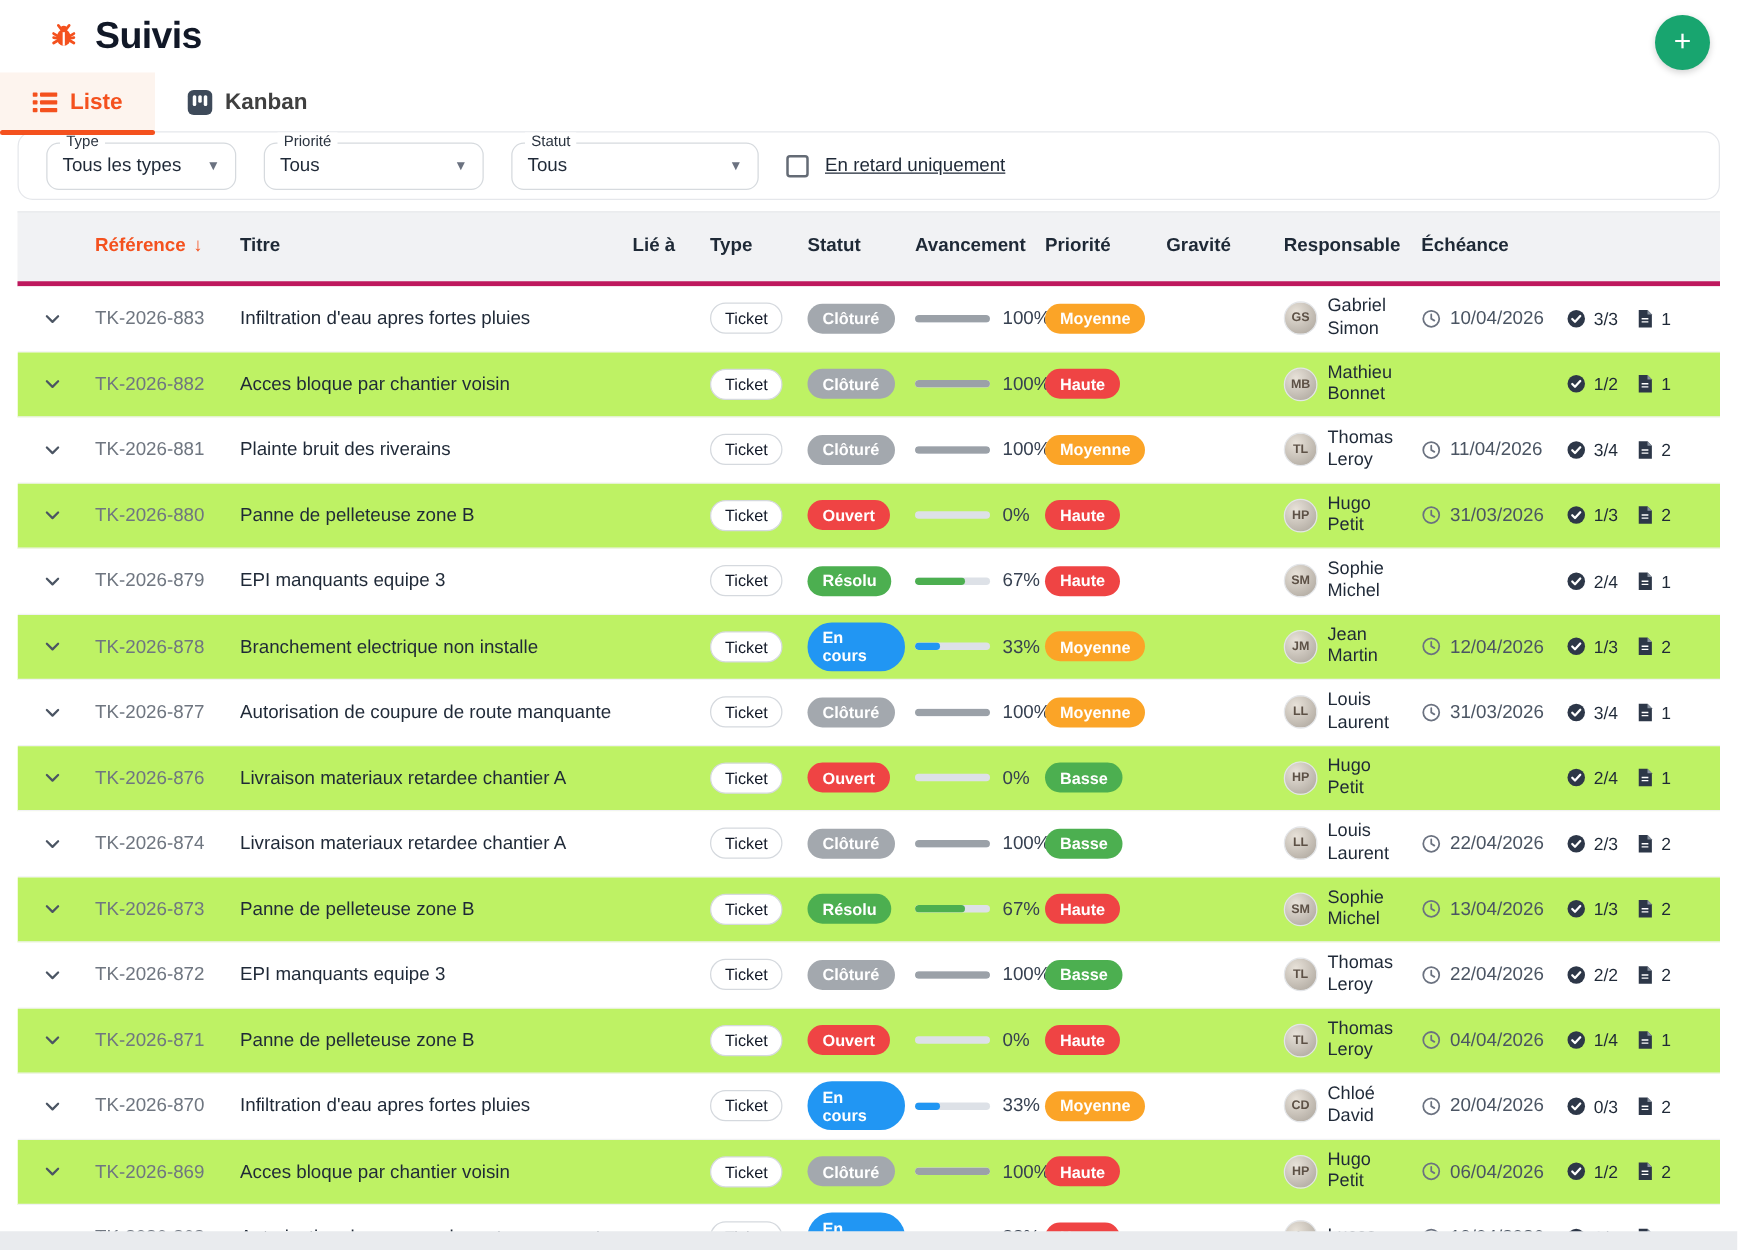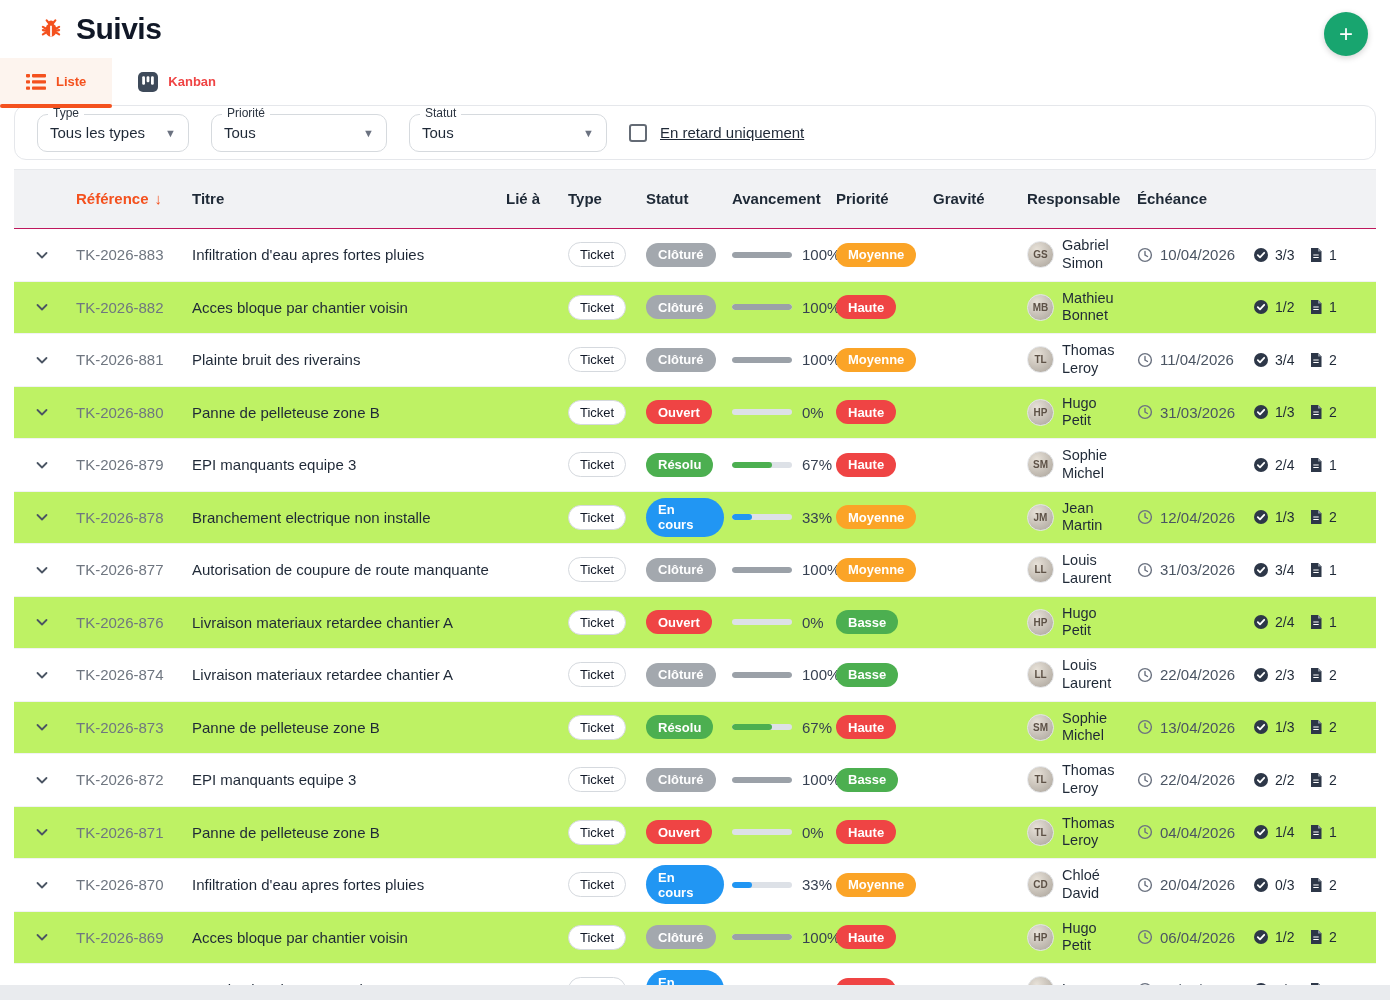--- a/index.html
+++ b/index.html
@@ -11,26 +11,26 @@
   .topbar { display:flex; align-items:center; height:58px; padding:0 22px 0 38px; }
   .bug-icon { width:26px; height:26px; margin-right:12px; }
   .app-title { font-size:30px; font-weight:800; color:#111827; letter-spacing:-0.5px; }
   .fab { position:absolute; top:12px; right:22px; width:44px; height:44px; border-radius:50%;
     background:#18a56f; color:#fff; font-size:24px; font-weight:400; border:none;
     display:flex; align-items:center; justify-content:center; cursor:pointer;
     box-shadow:0 2px 6px rgba(0,0,0,.18); }
 
   
   .tabs { display:flex; align-items:stretch; height:47px; margin-top:0; }
-  .tab { display:flex; align-items:center; gap:10px; padding:0 26px; font-size:13px;
+  .tab { display:flex; align-items:center; gap:10px; padding:0 26px; font-size:18px;
     font-weight:700; cursor:pointer; position:relative; }
   .tab.active { background:#fdf4ee; color:#f4511e; }
   .tab.active::after { content:""; position:absolute; left:0; right:0; bottom:-3px; height:4px;
     background:#f4511e; border-radius:2px; z-index:3; }
-  .tab.inactive { color:#ef4444; }
+  .tab.inactive { color:#404040; }
   .list-glyph rect { fill:#f4511e; }
   .kanban-glyph { width:20px; height:20px; }
 
   
   .filter-card { position:relative; margin:0 14px; border:1px solid #e5e7eb; border-radius:12px;
     background:#fff; height:55px; display:flex; align-items:center; padding:0 22px; gap:22px; z-index:2; }
   .search-box { display:flex; align-items:center; gap:10px; width:300px; height:38px;
     border:1px solid #d6dade; border-radius:10px; padding:0 12px; background:#fff; }
   .search-box input { border:none; outline:none; font-size:15px; width:100%;
     font-family:"Liberation Sans",sans-serif; color:#374151; background:transparent; }
@@ -43,21 +43,21 @@
   .select .arr { color:#6b7280; font-size:11px; margin-left:10px; }
   .w-type { width:152px; } .w-prio { width:176px; } .w-statut { width:198px; }
   .late-check { display:flex; align-items:center; gap:13px; cursor:pointer; }
   .late-check .box { width:18px; height:18px; border:2px solid #646b75; border-radius:3px; background:#fff; }
   .late-check .lbl { font-size:15px; color:#1f2937;text-decoration:underline; }
 
   
   .grid-row { display:grid;
     grid-template-columns:48px 122px 314px 62px 78px 86px 104px 97px 94px 110px 116px 56px 48px 1fr; }
   .thead { margin:9px 14px 0 14px; background:#f1f2f4; border-top:1px solid #e7e9ec;
-    border-bottom:1px solid #be185d; height:60px; align-items:center; }
+    border-bottom:4px solid #be185d; height:60px; align-items:center; }
   .th { font-size:15px; font-weight:700; color:#1e2936; padding-left:8px; line-height:1.35; }
   .th.sorted { color:#f4511e; display:flex; align-items:center; gap:6px; padding-left:14px; }
   .th.sorted .sort-arrow { font-size:15px; }
 
   .rows { margin:0 14px; height:759px; overflow:hidden; }
   .row { height:52.5px; align-items:center; border-bottom:1px solid #f1f2f4; background:#fff; }
   .row.alt { background:#bef264; }
   .cell { padding-left:8px; display:flex; align-items:center; }
   .chev-cell { justify-content:center; cursor:pointer; }
   .ref { font-size:15px; color:#6f7680; padding-left:14px; }

